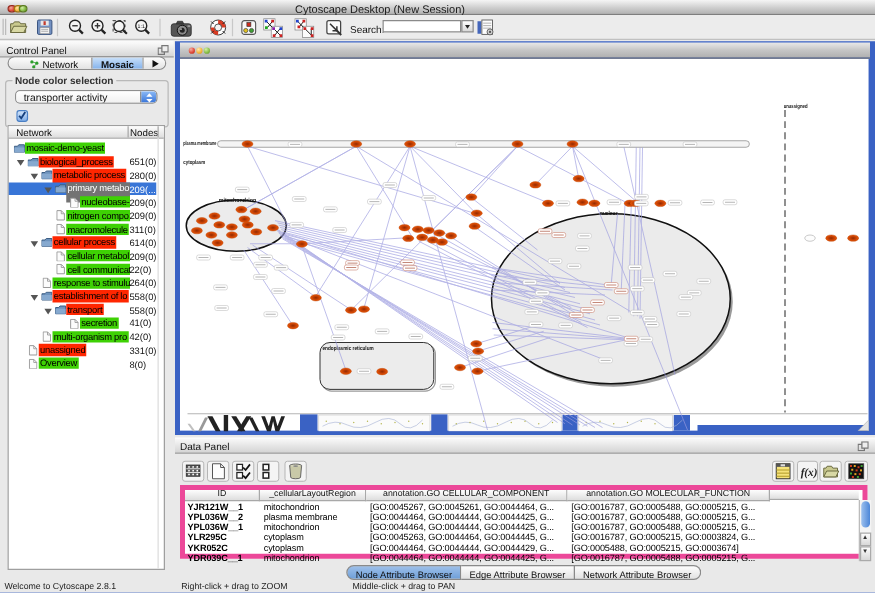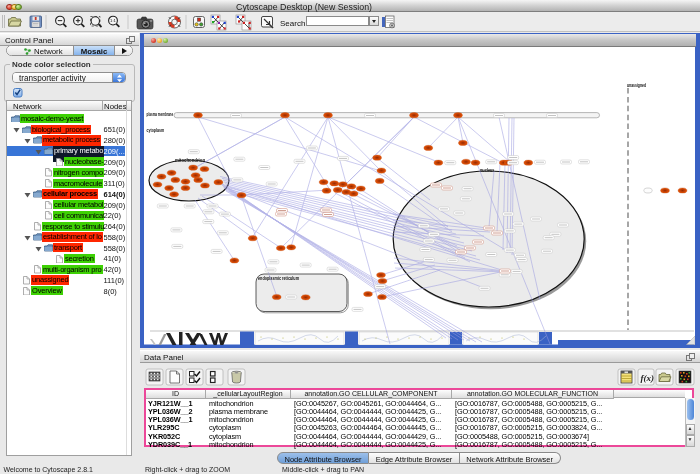--- a/index.html
+++ b/index.html
@@ -235,21 +235,21 @@
           <div class="abs" style="left:96.5px;top:1px;font-size:7.5px;color:#111;">280(0)</div>
         </div>
         <div class="abs" style="left:0;top:34.7px;width:118px;height:10.8px;background:#3875d7;">
           <svg class="abs" style="left:28px;top:3px" width="7" height="6">
             <path d="M0.5,1 L6.5,1 L3.5,5.5 Z" fill="#555"></path>
           </svg>
           <svg class="abs" style="left:37px;top:1.6px" width="9" height="7.5">
             <path d="M0.5,7 L0.5,2 L3,2 L4,0.8 L8.5,0.8 L8.5,7 Z" fill="#6d93bd" stroke="#3c5e84" stroke-width="0.8"></path>
             <rect x="0.5" y="3" width="8" height="4" fill="#86a9cf"></rect>
           </svg>
-          <div class="abs" style="left:46px;top:0.6px;max-width:49px;overflow:hidden;white-space:nowrap;background:#0f172a;color:#fff;font-size:7.5px;letter-spacing:-0.2px;padding:0 1px;height:16px;">primary metabo</div>
+          <div class="abs" style="left:46px;top:0.6px;max-width:49px;overflow:hidden;white-space:nowrap;background:#737373;color:#fff;font-size:7.5px;letter-spacing:-0.2px;padding:0 1px;height:16px;">primary metabo</div>
           <div class="abs" style="left:96.5px;top:1px;font-size:7.5px;color:#fff;">209(...</div>
         </div>
         <div class="abs" style="left:0;top:45.5px;width:118px;height:10.8px;">
           <svg class="abs" style="left:49px;top:1.2px" width="7" height="8.5">
             <path d="M0.5,0.5 L4,0.5 L6.5,3 L6.5,8 L0.5,8 Z" fill="#fcfcfc" stroke="#999" stroke-width="0.8"></path>
             <path d="M4,0.5 L4,3 L6.5,3" fill="none" stroke="#999" stroke-width="0.7"></path>
           </svg>
           <div class="abs" style="left:57px;top:0.6px;max-width:38px;overflow:hidden;white-space:nowrap;background:#3ed104;color:#000;font-size:7.5px;letter-spacing:-0.2px;padding:0 1px;height:9.2px;">nucleobase-</div>
           <div class="abs" style="left:96.5px;top:1px;font-size:7.5px;color:#111;">209(0)</div>
         </div>
@@ -262,21 +262,21 @@
           <div class="abs" style="left:96.5px;top:1px;font-size:7.5px;color:#111;">209(0)</div>
         </div>
         <div class="abs" style="left:0;top:67.0px;width:118px;height:10.8px;">
           <svg class="abs" style="left:38px;top:1.2px" width="7" height="8.5">
             <path d="M0.5,0.5 L4,0.5 L6.5,3 L6.5,8 L0.5,8 Z" fill="#fcfcfc" stroke="#999" stroke-width="0.8"></path>
             <path d="M4,0.5 L4,3 L6.5,3" fill="none" stroke="#999" stroke-width="0.7"></path>
           </svg>
           <div class="abs" style="left:46px;top:0.6px;max-width:49px;overflow:hidden;white-space:nowrap;background:#3ed104;color:#000;font-size:7.5px;letter-spacing:-0.2px;padding:0 1px;height:9.2px;">macromolecule</div>
           <div class="abs" style="left:96.5px;top:1px;font-size:7.5px;color:#111;">311(0)</div>
         </div>
-        <div class="abs" style="left:0;top:77.8px;width:122px;height:10.8px;font-weight:bold;">
+        <div class="abs" style="left:0;top:77.8px;width:122px;height:10.8px;">
           <svg class="abs" style="left:17px;top:3px" width="7" height="6">
             <path d="M0.5,1 L6.5,1 L3.5,5.5 Z" fill="#555"></path>
           </svg>
           <svg class="abs" style="left:26px;top:1.6px" width="9" height="7.5">
             <path d="M0.5,7 L0.5,2 L3,2 L4,0.8 L8.5,0.8 L8.5,7 Z" fill="#6d93bd" stroke="#3c5e84" stroke-width="0.8"></path>
             <rect x="0.5" y="3" width="8" height="4" fill="#86a9cf"></rect>
           </svg>
           <div class="abs" style="left:35px;top:0.6px;max-width:60px;overflow:hidden;white-space:nowrap;background:#ff2600;color:#000;font-size:7.5px;letter-spacing:-0.2px;padding:0 1px;height:9.2px;">cellular process</div>
           <div class="abs" style="left:96.5px;top:1px;font-size:7.5px;color:#111;">614(0)</div>
         </div>
@@ -341,21 +341,21 @@
           </svg>
           <div class="abs" style="left:35px;top:0.6px;max-width:60px;overflow:hidden;white-space:nowrap;background:#3ed104;color:#000;font-size:7.5px;letter-spacing:-0.2px;padding:0 1px;height:9.2px;">multi-organism pro</div>
           <div class="abs" style="left:96.5px;top:1px;font-size:7.5px;color:#111;">42(0)</div>
         </div>
         <div class="abs" style="left:0;top:163.9px;width:118px;height:10.8px;">
           <svg class="abs" style="left:16px;top:1.2px" width="7" height="8.5">
             <path d="M0.5,0.5 L4,0.5 L6.5,3 L6.5,8 L0.5,8 Z" fill="#fcfcfc" stroke="#999" stroke-width="0.8"></path>
             <path d="M4,0.5 L4,3 L6.5,3" fill="none" stroke="#999" stroke-width="0.7"></path>
           </svg>
           <div class="abs" style="left:24px;top:0.6px;max-width:71px;overflow:hidden;white-space:nowrap;background:#ff2600;color:#000;font-size:7.5px;letter-spacing:-0.2px;padding:0 1px;height:9.2px;">unassigned</div>
-          <div class="abs" style="left:96.5px;top:1px;font-size:7.5px;color:#111;">111(0)</div>
+          <div class="abs" style="left:96.5px;top:1px;font-size:7.5px;color:#111;">331(0)</div>
         </div>
         <div class="abs" style="left:0;top:174.7px;width:118px;height:10.8px;">
           <svg class="abs" style="left:16px;top:1.2px" width="7" height="8.5">
             <path d="M0.5,0.5 L4,0.5 L6.5,3 L6.5,8 L0.5,8 Z" fill="#fcfcfc" stroke="#999" stroke-width="0.8"></path>
             <path d="M4,0.5 L4,3 L6.5,3" fill="none" stroke="#999" stroke-width="0.7"></path>
           </svg>
           <div class="abs" style="left:24px;top:0.6px;max-width:71px;overflow:hidden;white-space:nowrap;background:#3ed104;color:#000;font-size:7.5px;letter-spacing:-0.2px;padding:0 1px;height:9.2px;">Overview</div>
           <div class="abs" style="left:96.5px;top:1px;font-size:7.5px;color:#111;">8(0)</div>
         </div>
       </div>
@@ -807,21 +807,21 @@
         <rect x="5.5" y="4.5" width="1.6" height="1.6" fill="#cc3a1a"></rect>
       <rect x="9" y="4.5" width="1.6" height="1.6" fill="#e0a020"></rect>
         <rect x="1" y="7" width="1.6" height="1.6" fill="#3f9e32"></rect>
       <rect x="4.5" y="7.5" width="1.6" height="1.6" fill="#e0a020"></rect>
         <rect x="8" y="7.5" width="1.6" height="1.6" fill="#cc3a1a"></rect>
       <rect x="2.5" y="9.8" width="1.6" height="1.6" fill="#cc3a1a"></rect>
         <rect x="6.5" y="9.8" width="1.6" height="1.6" fill="#3f9e32"></rect>
     </g>
   </svg>
 
-  <div class="abs" id="datatable" style="left:4px;top:40px;width:550px;height:59px;background:#fff;border:2px solid #ec4899;box-sizing:border-box;">
+  <div class="abs" id="datatable" style="left:4px;top:40px;width:550px;height:59px;background:#fff;border:4px solid #ec4899;box-sizing:border-box;">
       <div class="abs" style="left:0px;top:0;width:60px;height:8.5px;background:linear-gradient(#fdfdfd,#dedede);border-right:1px solid #a8a8a8;border-bottom:1px solid #a8a8a8;box-sizing:border-box;text-align:center;font-size:7px;line-height:7.5px;color:#111;overflow:hidden;white-space:nowrap;">ID</div>
       <div class="abs" style="left:60px;top:0;width:85px;height:8.5px;background:linear-gradient(#fdfdfd,#dedede);border-right:1px solid #a8a8a8;border-bottom:1px solid #a8a8a8;box-sizing:border-box;text-align:center;font-size:7px;line-height:7.5px;color:#111;overflow:hidden;white-space:nowrap;">_cellularLayoutRegion</div>
       <div class="abs" style="left:145px;top:0;width:161px;height:8.5px;background:linear-gradient(#fdfdfd,#dedede);border-right:1px solid #a8a8a8;border-bottom:1px solid #a8a8a8;box-sizing:border-box;text-align:center;font-size:7px;line-height:7.5px;color:#111;overflow:hidden;white-space:nowrap;">annotation.GO CELLULAR_COMPONENT</div>
       <div class="abs" style="left:306px;top:0;width:162px;height:8.5px;background:linear-gradient(#fdfdfd,#dedede);border-right:1px solid #a8a8a8;border-bottom:1px solid #a8a8a8;box-sizing:border-box;text-align:center;font-size:7px;line-height:7.5px;color:#111;overflow:hidden;white-space:nowrap;">annotation.GO MOLECULAR_FUNCTION</div>
       <div class="abs" style="left:468px;top:0;width:71px;height:8px;background:linear-gradient(#fdfdfd,#dedede);border-bottom:1px solid #a8a8a8;box-sizing:border-box;"></div>
       <div class="abs" style="left:2px;top:8.6px;font-size:7.3px;font-weight:bold;color:#000;white-space:nowrap;letter-spacing:-0.1px;">YJR121W__1</div>
       <div class="abs" style="left:63px;top:8.6px;font-size:7.3px;color:#000;white-space:nowrap;letter-spacing:-0.1px;">mitochondrion</div>
       <div class="abs" style="left:148px;top:8.6px;font-size:7.3px;color:#000;white-space:nowrap;letter-spacing:-0.1px;overflow:hidden;width:157px;">[GO:0045267, GO:0045261, GO:0044464, G...</div>
       <div class="abs" style="left:309px;top:8.6px;font-size:7.3px;color:#000;white-space:nowrap;letter-spacing:-0.1px;overflow:hidden;width:158px;">[GO:0016787, GO:0005488, GO:0005215, G...</div>
       <div class="abs" style="left:2px;top:16.9px;font-size:7.3px;font-weight:bold;color:#000;white-space:nowrap;letter-spacing:-0.1px;">YPL036W__2</div>

